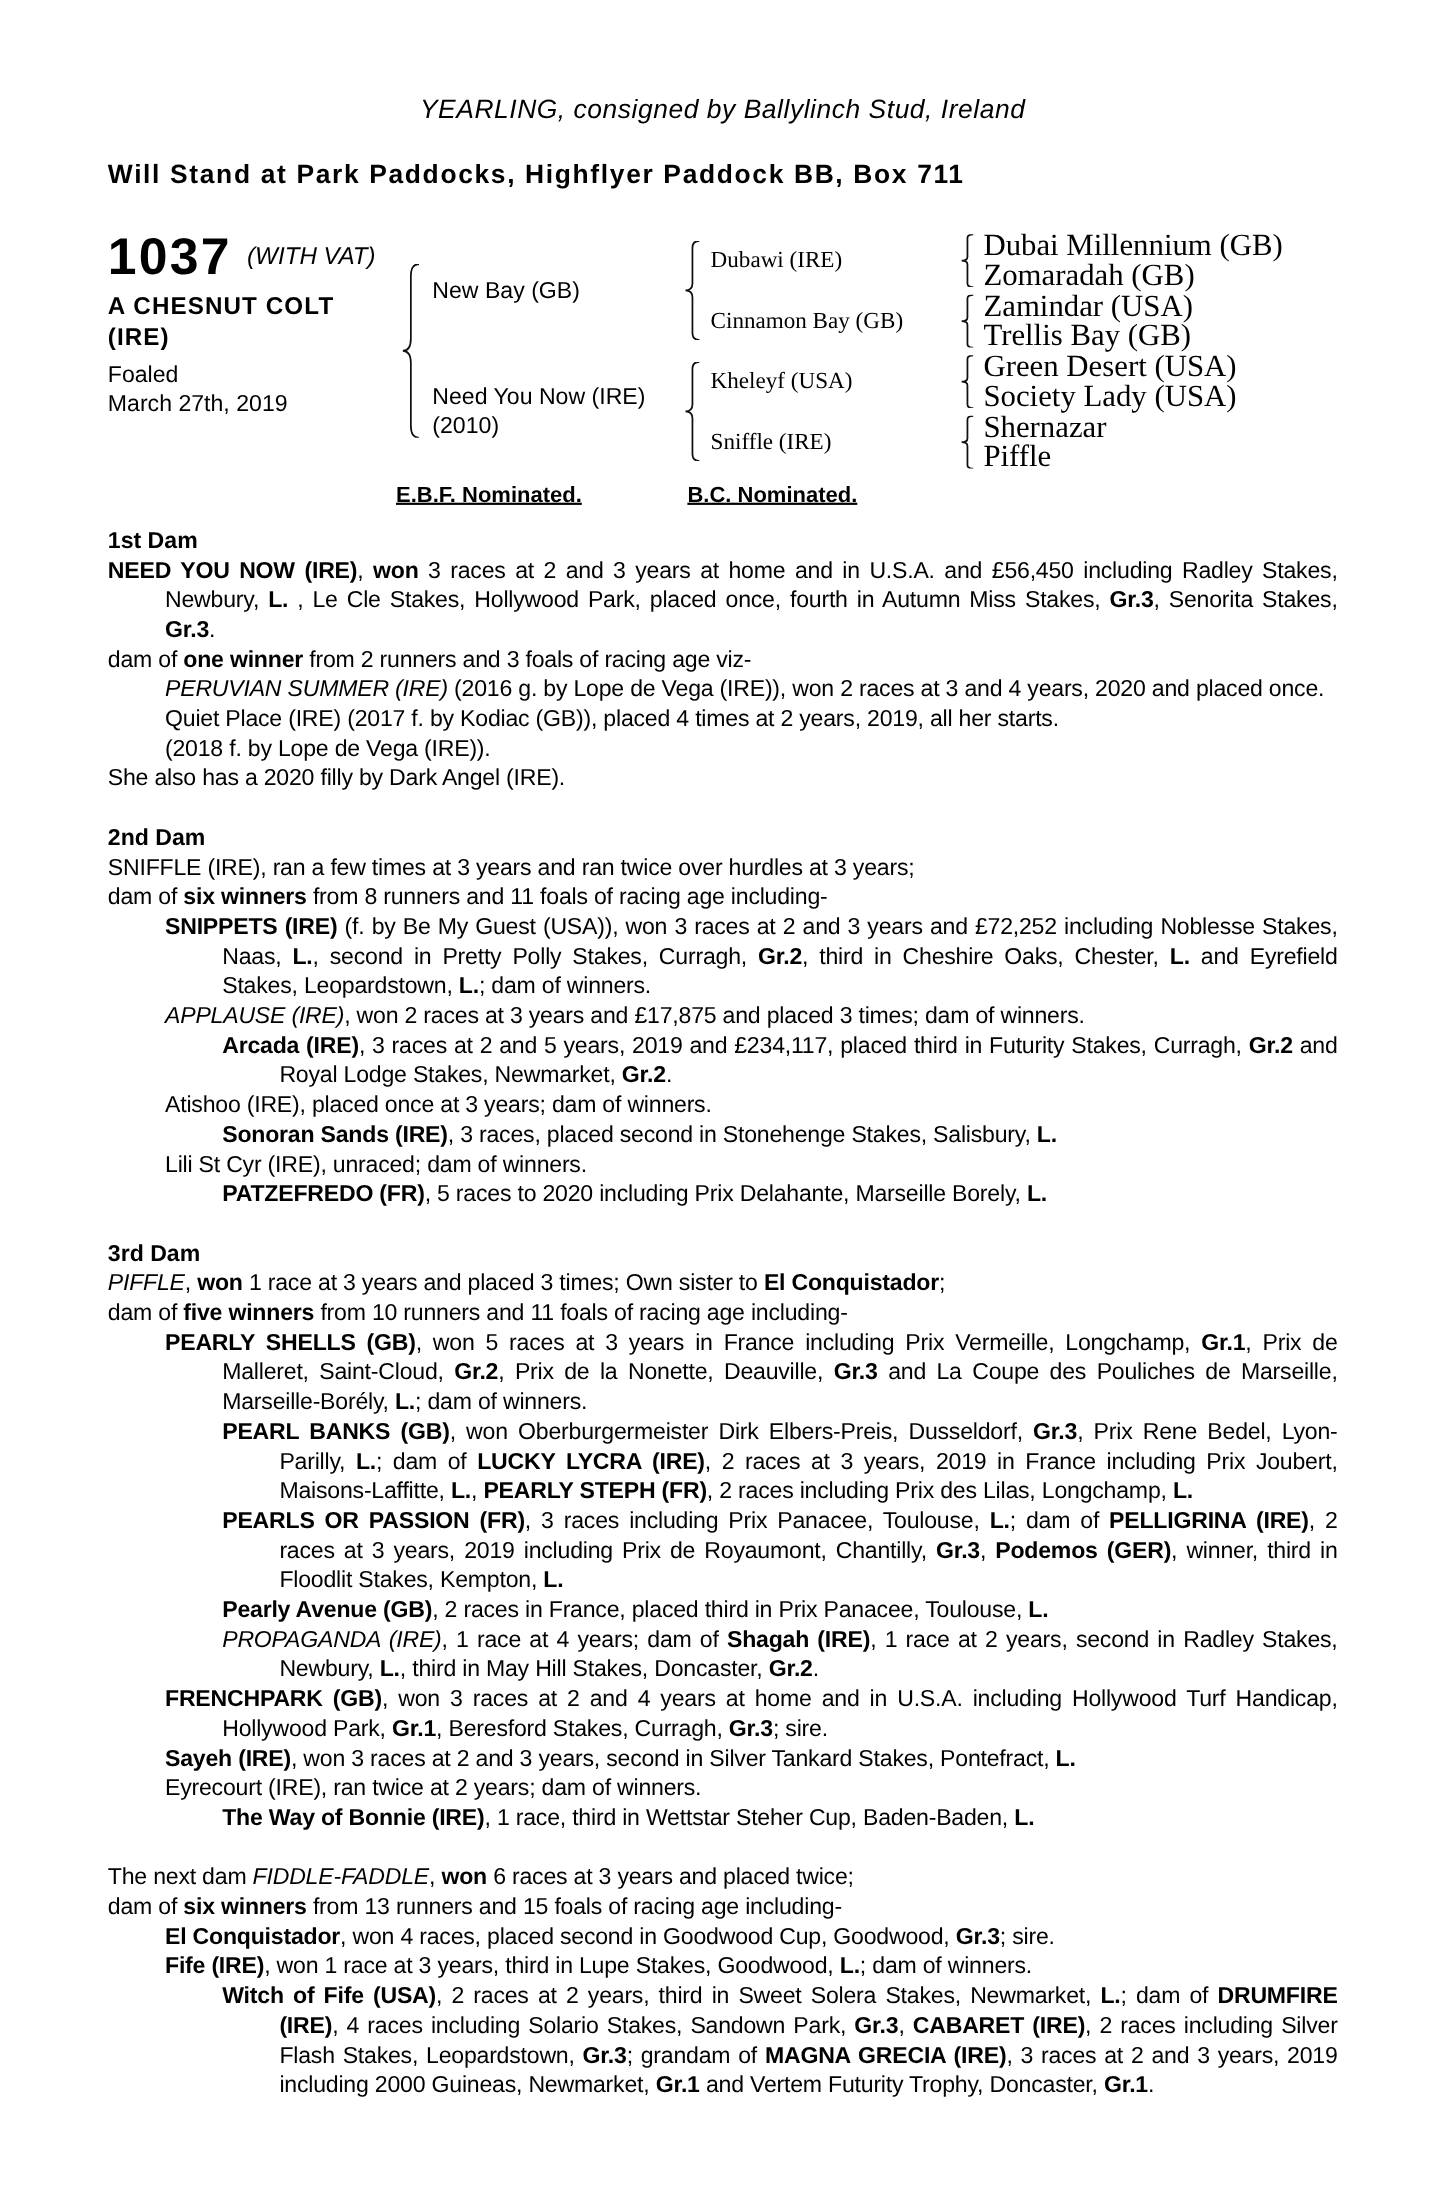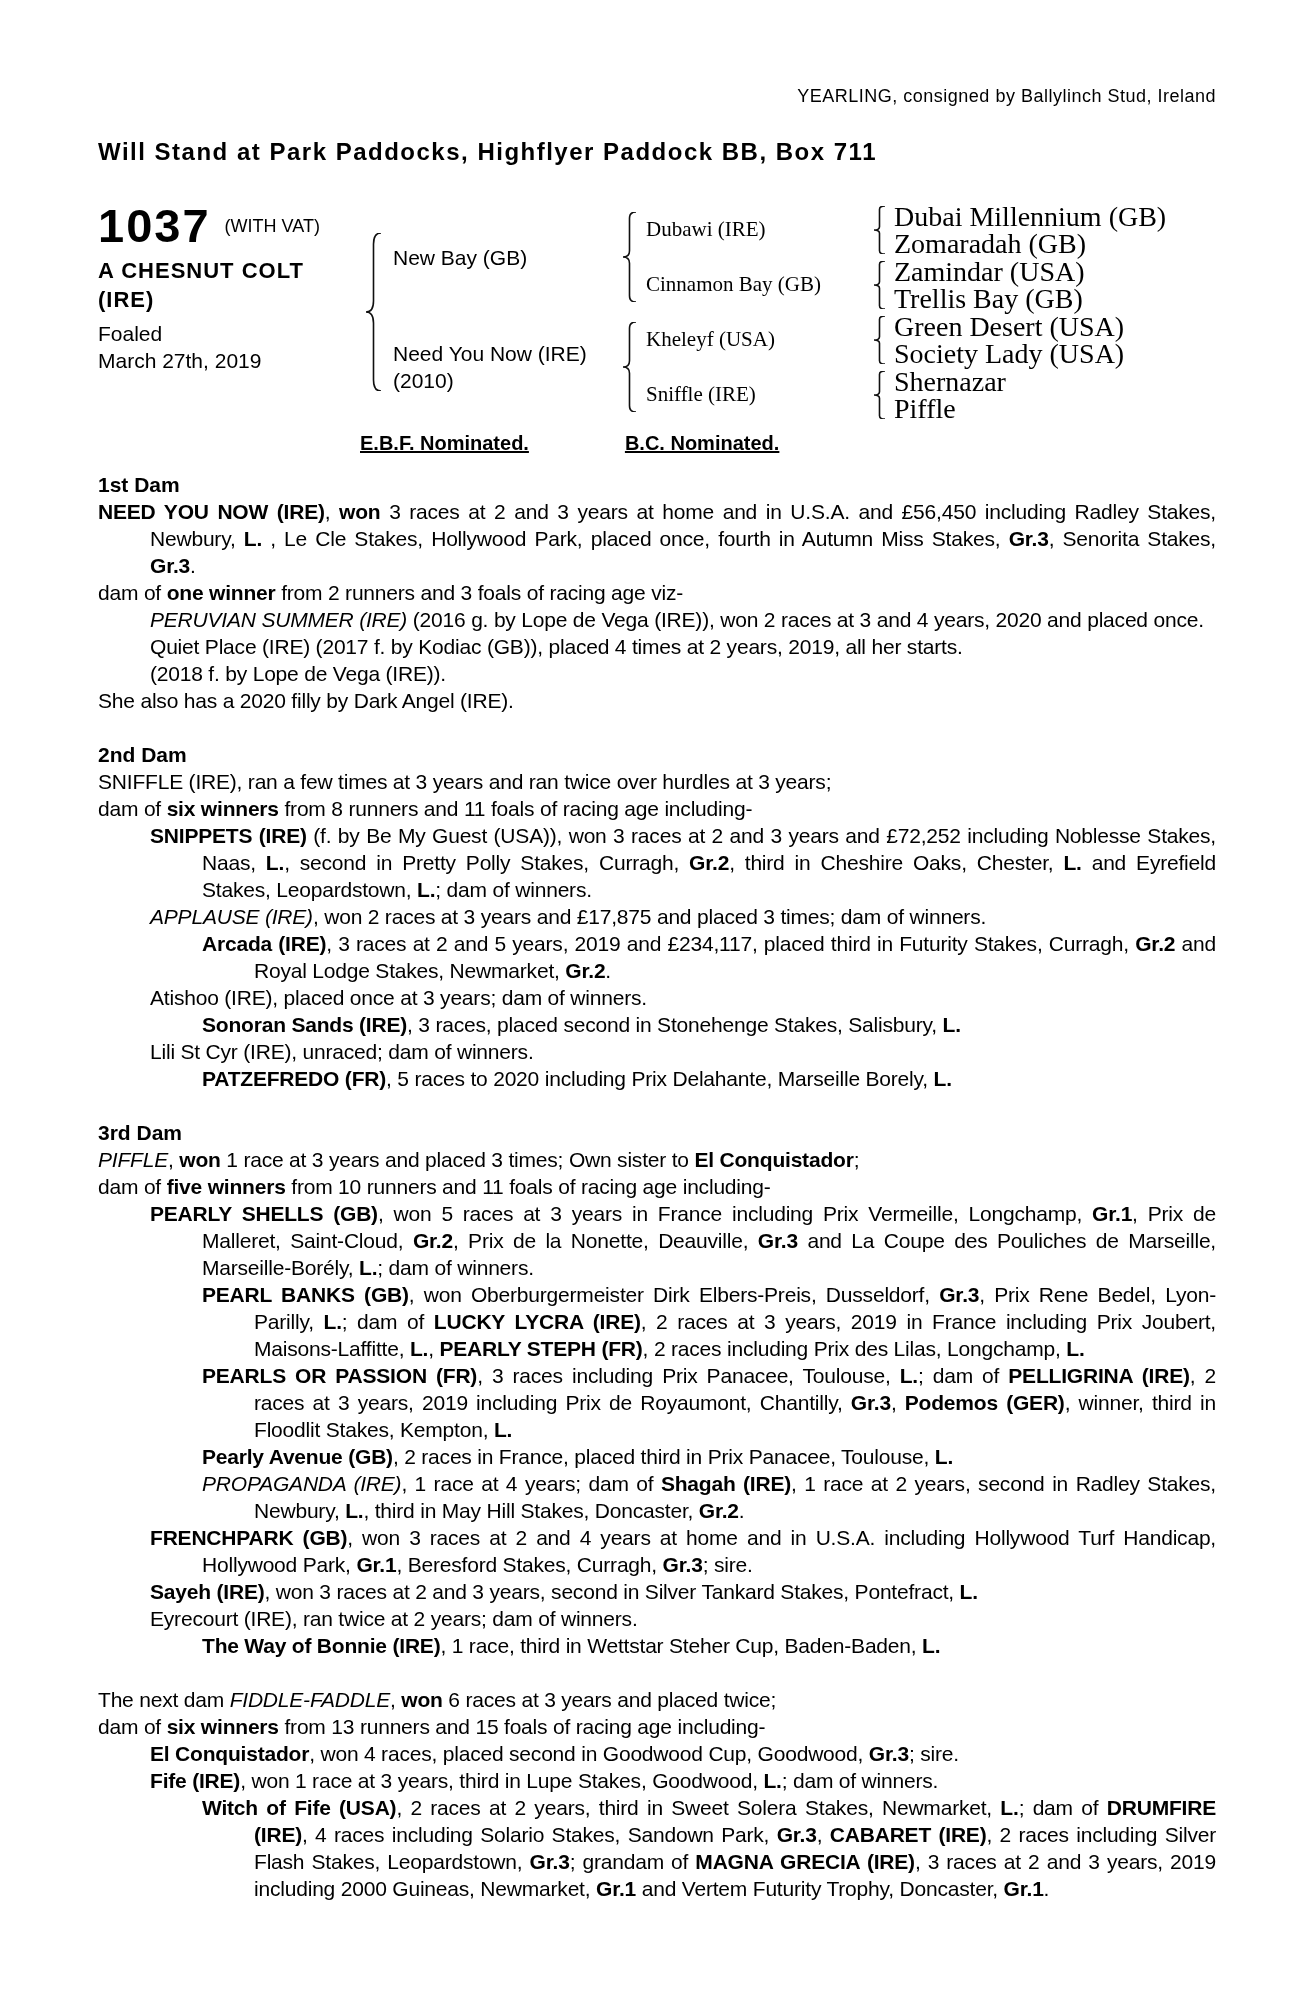--- a/index.html
+++ b/index.html
@@ -6,37 +6,38 @@
   html, body { margin: 0; padding: 0; }
   body {
     width: 1314px; height: 2000px;
     background: #ffffff; color: #000;
     font-family: "Liberation Sans", sans-serif;
     overflow: hidden;
   }
   .page { padding: 86px 98px 0 98px; }
 
   .consigned-line {
-    text-align: right;
-    font-size: 18px;
+    text-align: center;
+    font-style: italic;
+    font-size: 24px;
     letter-spacing: 0.5px;
   }
   .stand-line {
     margin-top: 31px;
     font-weight: bold;
     font-size: 24px;
     letter-spacing: 1.5px;
   }
 
   
   .lot-area { display: flex; margin-top: 36px; }
   .lot-info { width: 268px; flex-shrink: 0; padding-top: 2px; }
   .lot-number-row { display: flex; align-items: center; gap: 14px; }
   .lot-number { font-size: 47px; font-weight: bold; letter-spacing: 2px; line-height: 44px; }
-  .vat-note { font-size: 18px; }
+  .vat-note { font-size: 22px; font-style: italic; }
   .colt-desc { font-weight: bold; font-size: 22px; letter-spacing: 1px; line-height: 29px; margin-top: 8px; }
   .foaled-block { font-size: 21px; line-height: 27px; margin-top: 6px; }
   .brace { flex-shrink: 0; display: block; }
   .brace path { fill: none; stroke: #101010; stroke-width: 1.6px; vector-effect: non-scaling-stroke; }
   .brace-big   { width: 15px; height: 158px; align-self: center; }
   .brace-mid   { width: 13px; height: 90px;  }
   .brace-small { width: 11px; height: 48px;  }
 
   .halves { display: flex; flex-direction: column; flex: 1; }
   .half { display: flex; align-items: center; height: 110px; }

